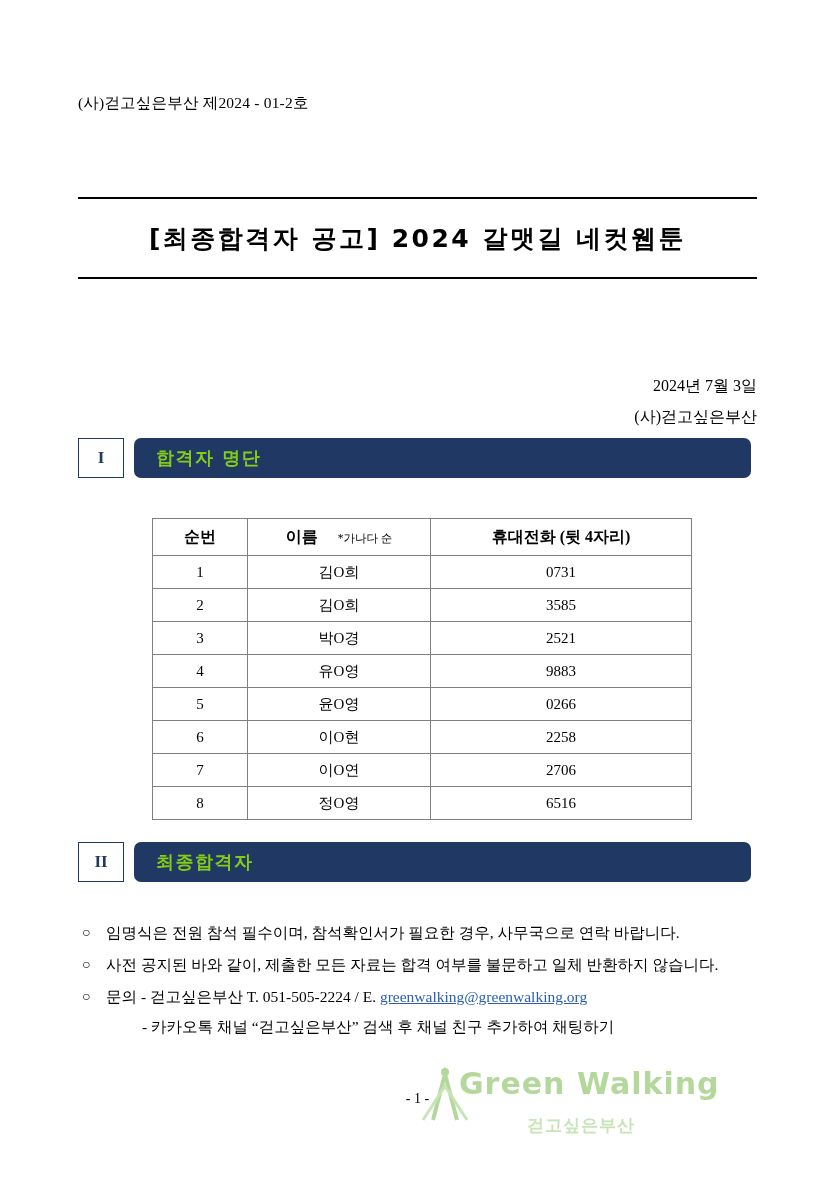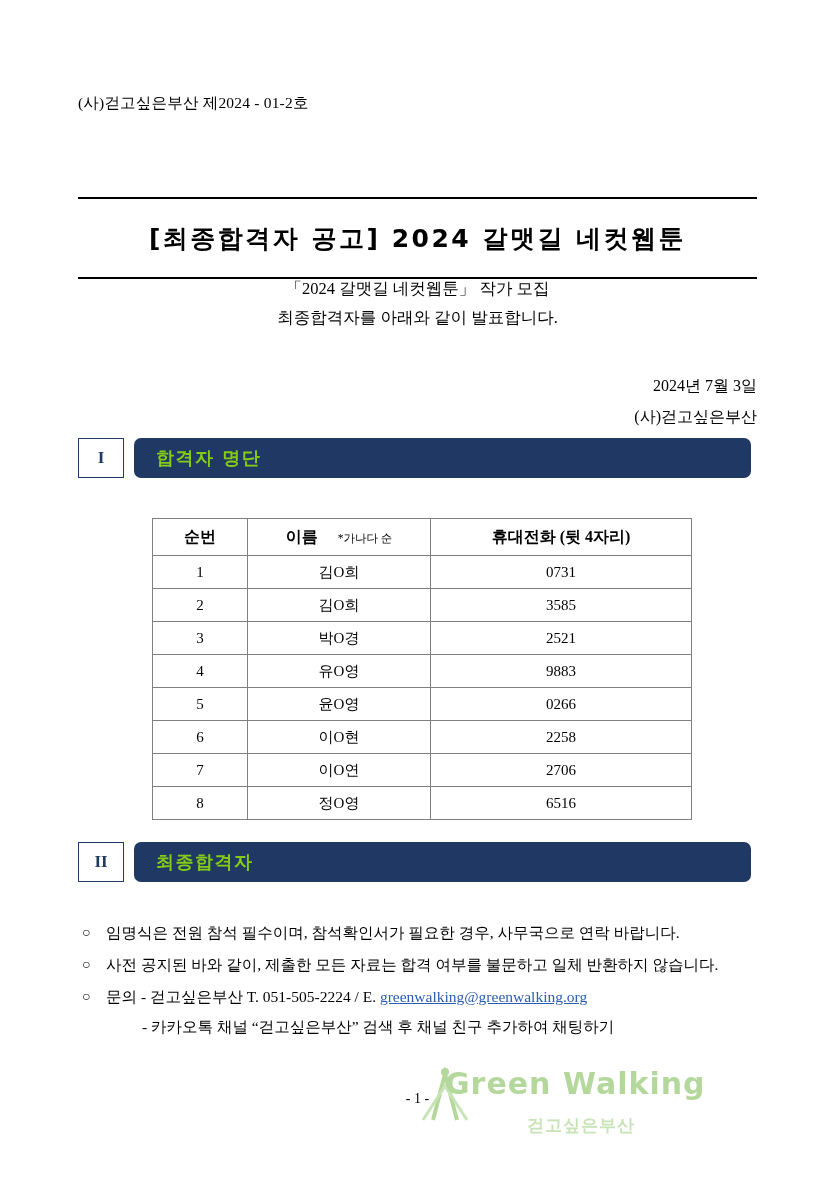--- a/index.html
+++ b/index.html
@@ -149,21 +149,21 @@
     left: 255px;
     width: 360px;
     height: 110px;
     z-index: 1;
     pointer-events: none;
     opacity: 0.55;
   }
   .wm-text1 {
     position: absolute;
     top: 8px;
-    left: 38px;
+    left: 52px;
     font-family: "DejaVu Sans", sans-serif;
     font-weight: bold;
     font-size: 30px;
     color: #77b84b;
     letter-spacing: 1px;
     white-space: nowrap;
   }
   .wm-text2 {
     position: absolute;
     top: 56px;
@@ -223,24 +223,20 @@
 <body>
 
 <div class="page">
 
   <div class="doc-no">(사)걷고싶은부산 제2024 - 01-2호</div>
 
   <div class="title-block">
     <div class="title-text">[최종합격자 공고] 2024 갈맷길 네컷웹툰</div>
   </div>
 
-  <div class="subtitle">
-    <div>「2024 갈맷길 네컷웹툰」 작가 모집</div>
-    <div>최종합격자를 아래와 같이 발표합니다.</div>
-  </div>
 
   <div class="date-block">
     <div>2024년 7월 3일</div>
     <div>(사)걷고싶은부산</div>
   </div>
 
   <div class="section" id="section-1">
     <div class="section-num">I</div>
     <div class="section-bar">합격자 명단</div>
   </div>

